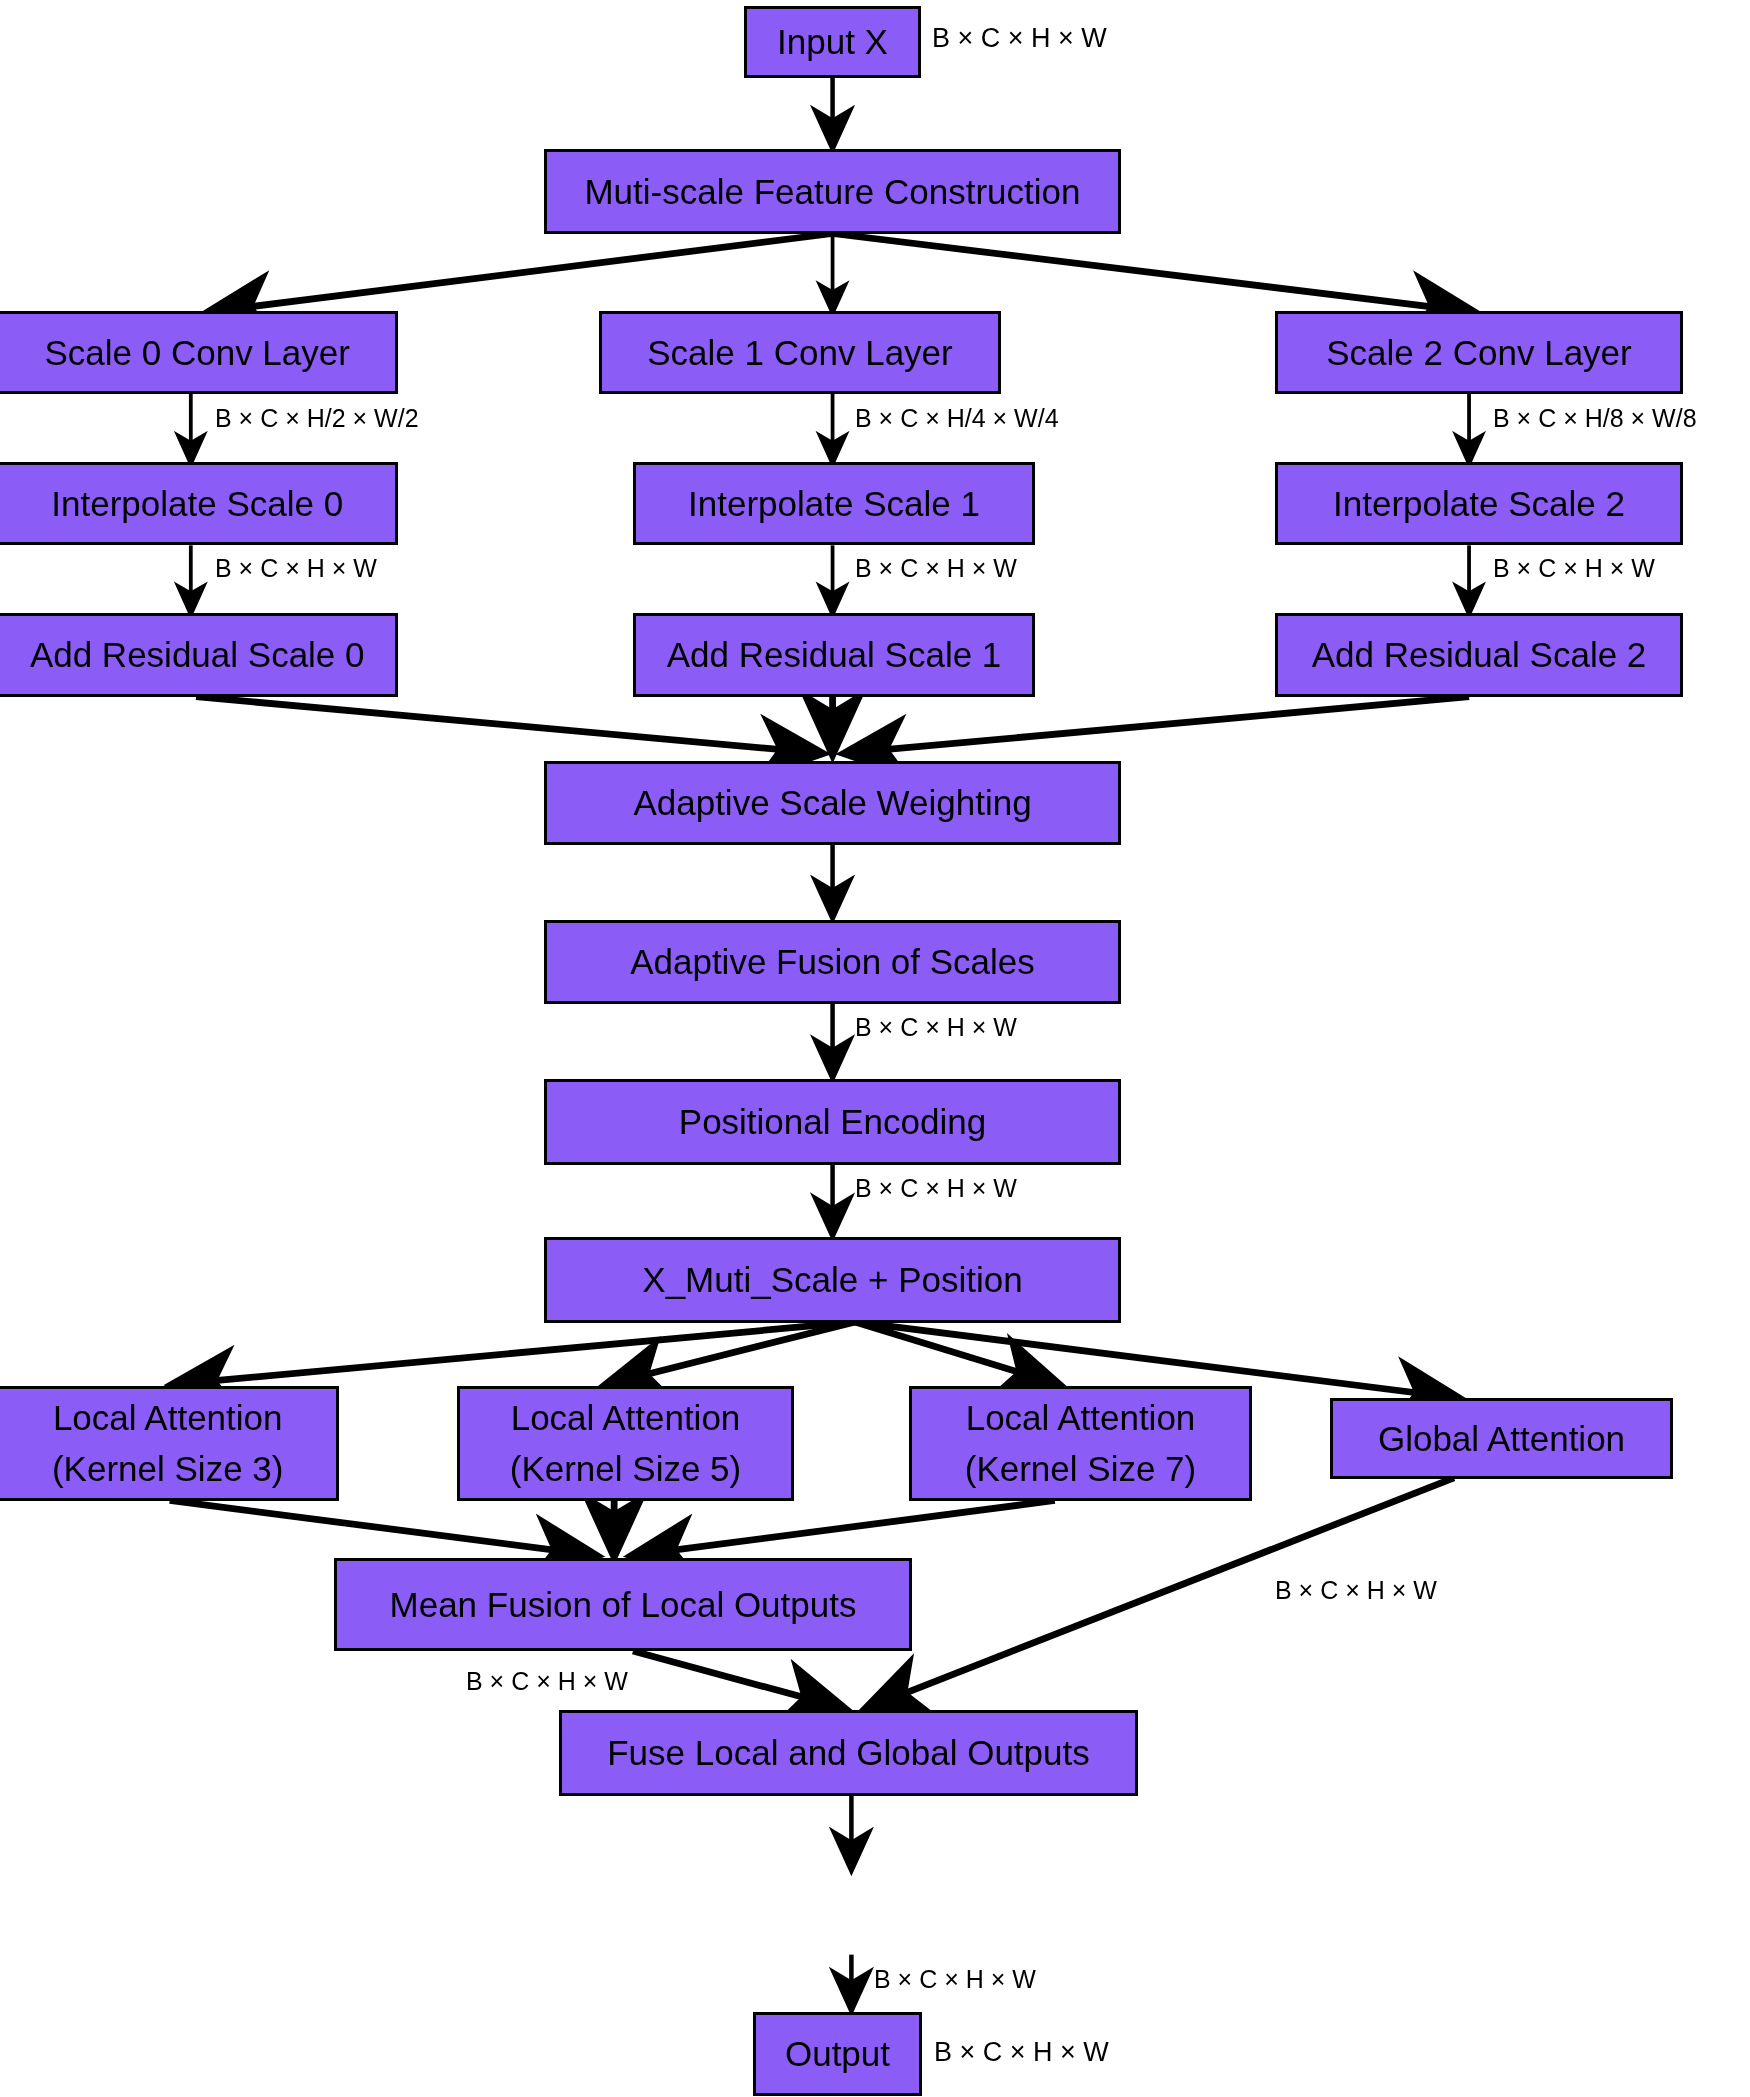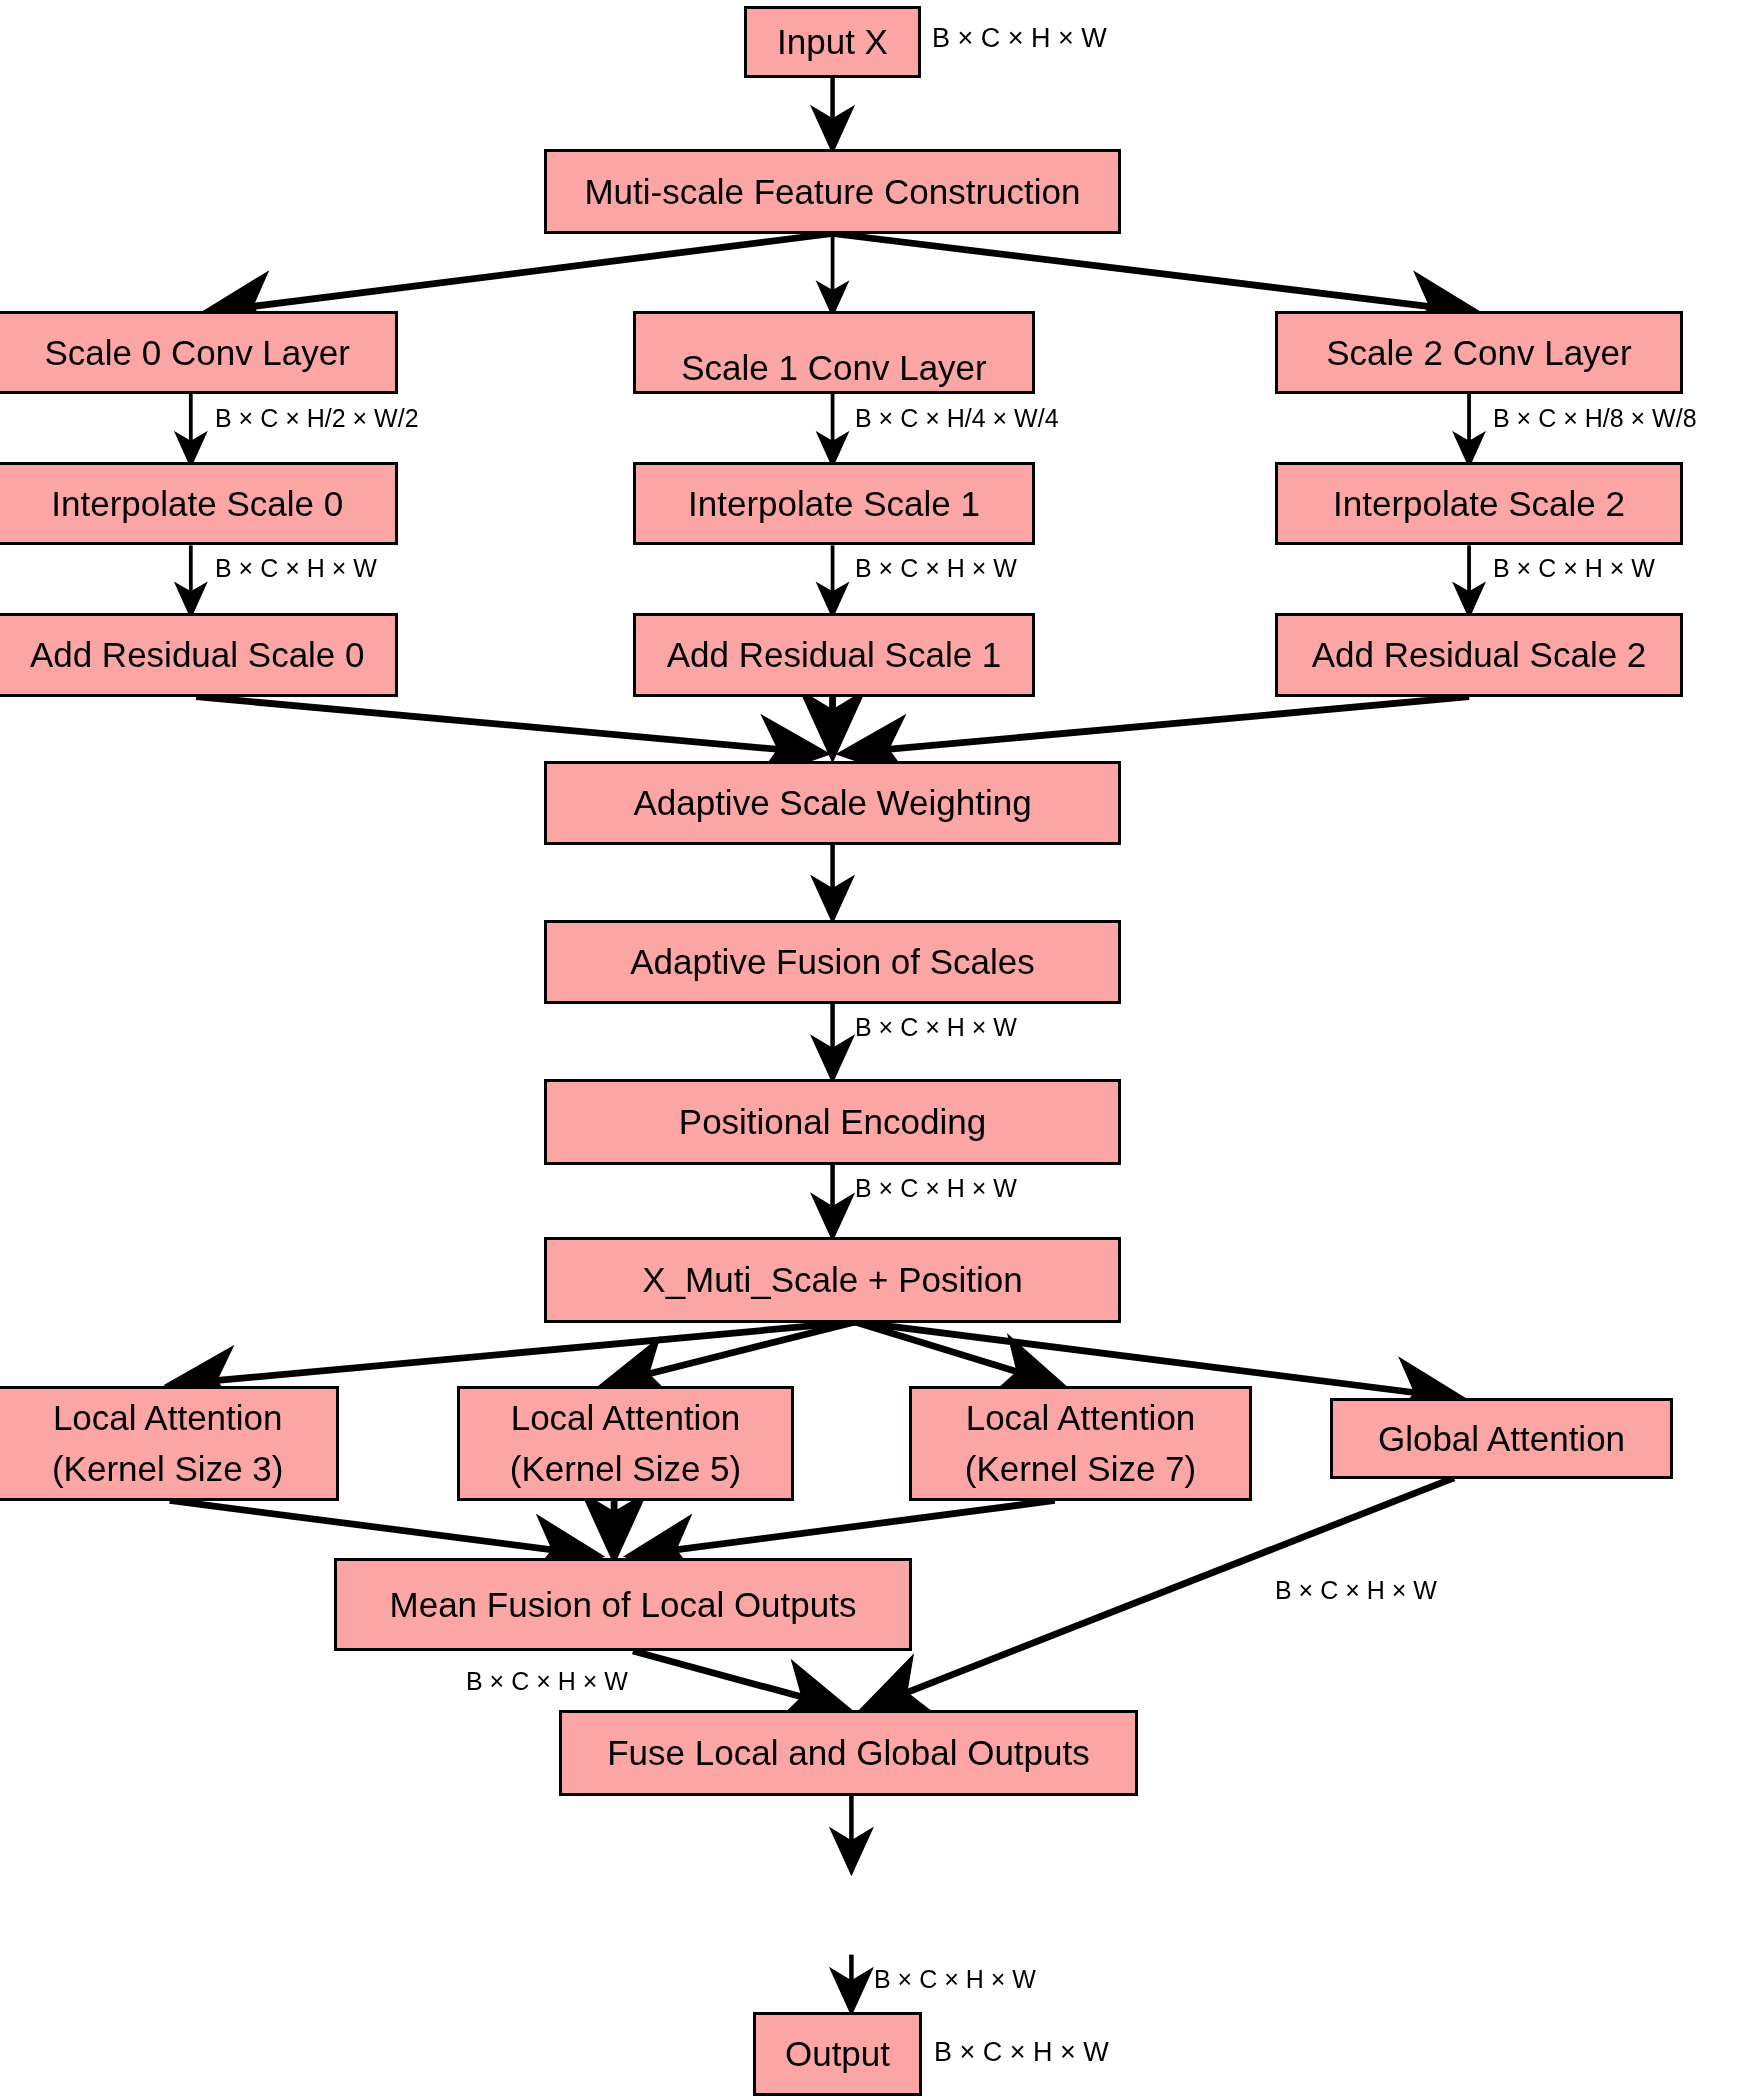--- a/index.html
+++ b/index.html
@@ -23,21 +23,21 @@
     left: 0;
     top: 0;
     width: 1751px;
     height: 2097px;
     pointer-events: none;
   }
   .node {
     position: absolute;
     box-sizing: border-box;
     border: 3.8px solid #000000;
-    background: #fca5a5;
+    background: #8b5cf6;
     display: flex;
     align-items: center;
     justify-content: center;
     text-align: center;
     color: #000000;
     font-family: "Liberation Sans", sans-serif;
     font-size: 35px;
     line-height: 1.18;
     padding: 3px 6px;
     z-index: 2;
@@ -128,21 +128,21 @@
   </div>
   <span class="edge-label big" style="left:932px; top:22.6px;">B × C × H × W</span>
 
   <div class="node" style="left:544px; top:149px; width:577px; height:85px;">
     <span class="lbl">Muti-scale Feature Construction</span>
   </div>
 
   <div class="node" style="left:-3.8px; top:311px; width:402px; height:83px;">
     <span class="lbl">Scale 0 Conv Layer</span>
   </div>
-  <div class="node" style="left:633px; top:311px; width:402px; height:83px;align-items:flex-end;">
+  <div class="node" style="left:599px; top:311px; width:402px; height:83px;">
     <span class="lbl">Scale 1 Conv Layer</span>
   </div>
   <div class="node" style="left:1275px; top:311px; width:408px; height:83px;">
     <span class="lbl">Scale 2 Conv Layer</span>
   </div>
 
   <span class="edge-label" style="left:215px; top:404px;">B × C × H/2 × W/2</span>
   <span class="edge-label" style="left:855px; top:404px;">B × C × H/4 × W/4</span>
   <span class="edge-label" style="left:1493px; top:404px;">B × C × H/8 × W/8</span>
 

